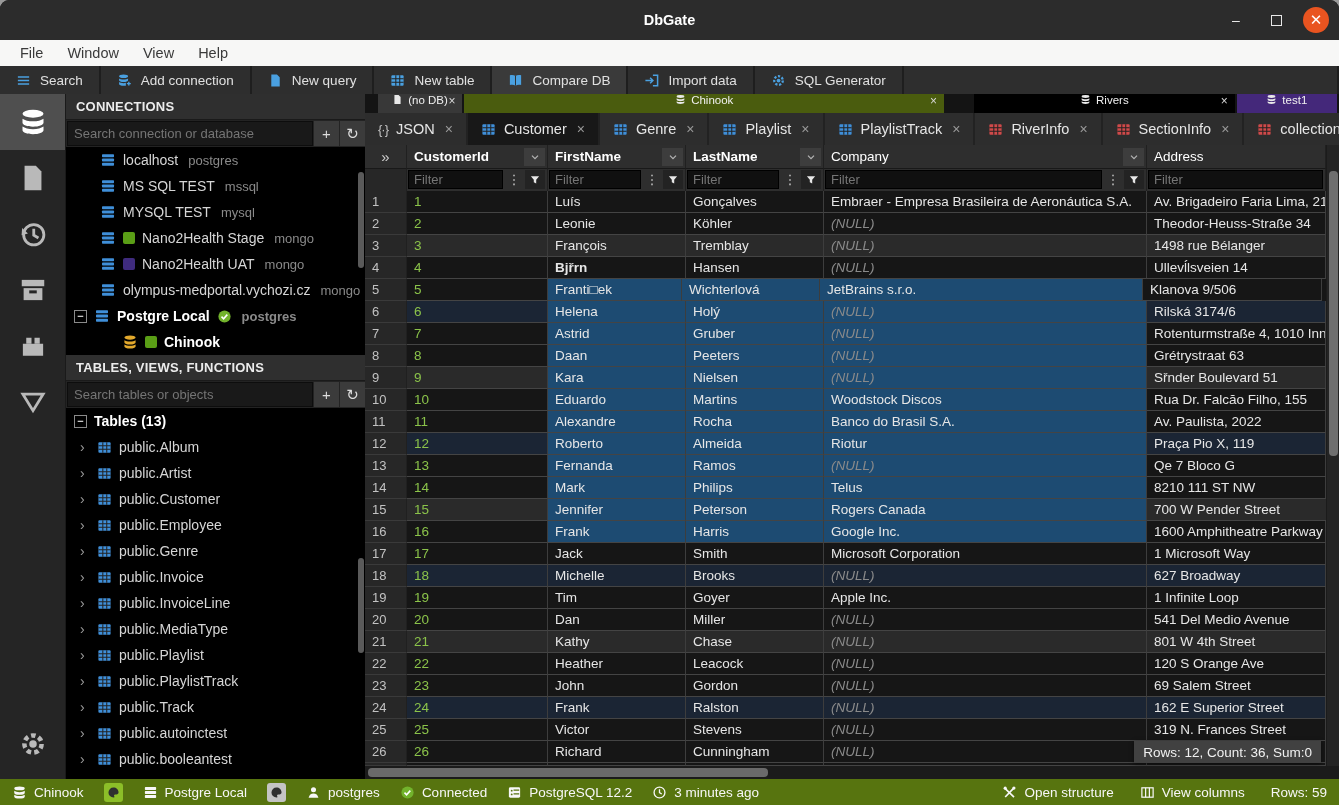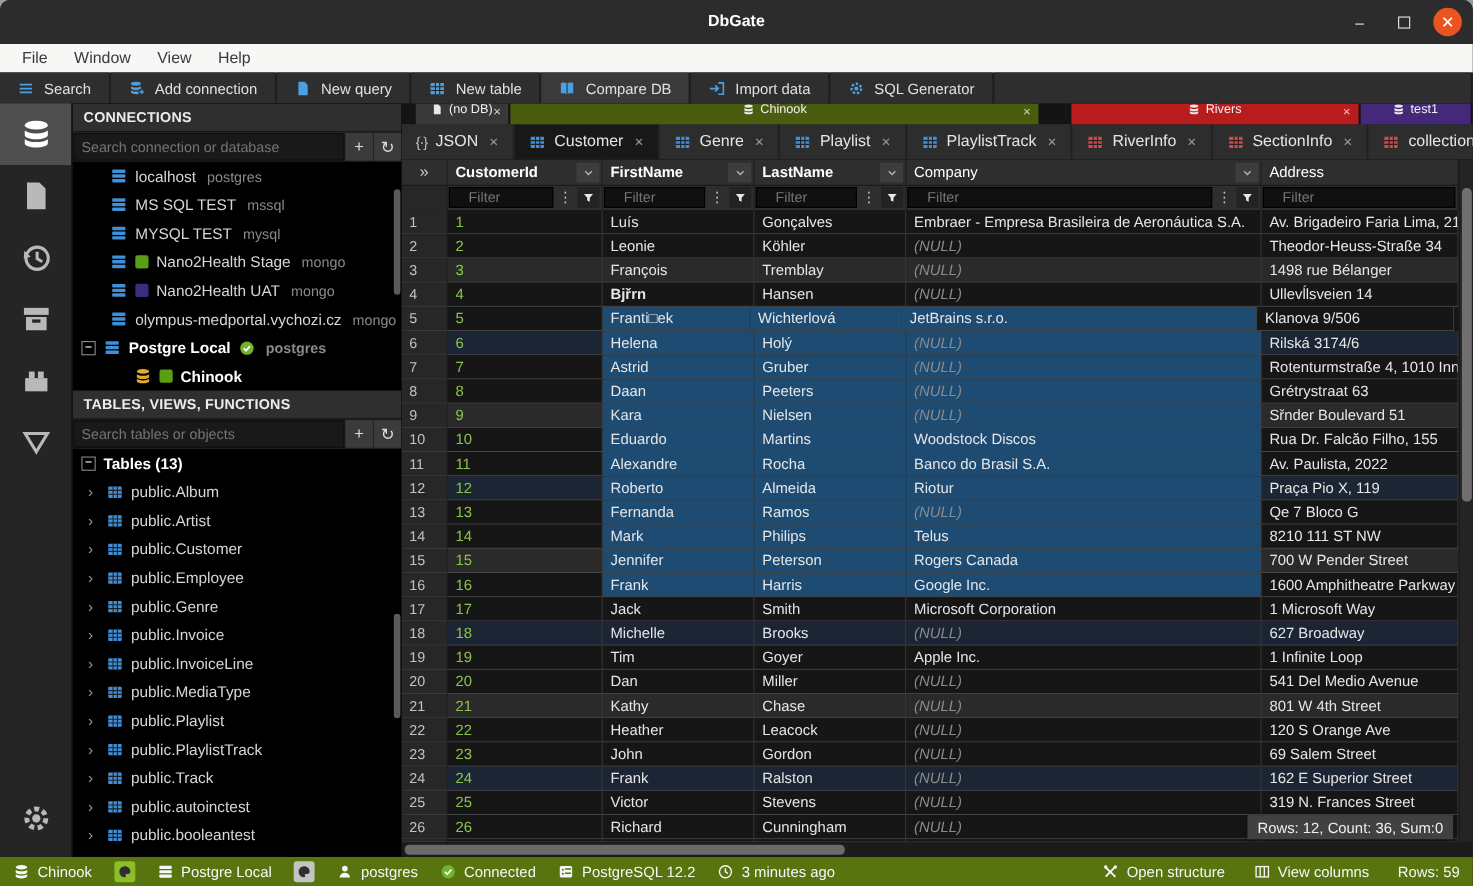--- a/index.html
+++ b/index.html
@@ -66,21 +66,21 @@
   .tab .jsonic { color:#c0c0c0; font-size:13px; letter-spacing:-1px; }
 
   
   #grid-wrap { position:relative; flex:1; background:#161616; overflow:hidden; }
   .grow { display:flex; }
   .hcell { height:24px; background:#2e2e2e; color:#ffffff; font-weight:bold; font-size:13.5px; display:flex; align-items:center; justify-content:space-between; padding:0 0 0 7px; border-right:1px solid #202020; border-bottom:1px solid #191919; overflow:hidden; flex:0 0 auto; }
   .hcell.normal { font-weight:normal; }
   .hdrop { width:21px; height:18px; background:#3d3d3d; color:#b5b5b5; display:flex; align-items:center; justify-content:center; margin-right:2px; flex:0 0 auto; }
   .corner { height:24px; background:#2e2e2e; color:#cccccc; font-size:15px; display:flex; align-items:center; justify-content:center; border-right:1px solid #202020; border-bottom:1px solid #191919; flex:0 0 auto; }
   .fcell { height:22px; background:#2e2e2e; display:flex; align-items:stretch; padding:1px 2px 2px 1px; border-right:1px solid #202020; flex:0 0 auto; }
-  .fcell input { flex:1; background:#101010; border:1px solid #000; color:#14b8a6; font-size:13px; padding:0 17px; min-width:0; font-family:"Liberation Sans", sans-serif; }
+  .fcell input { flex:1; background:#101010; border:1px solid #000; color:#14b8a6; font-size:13px; padding:0 5px; min-width:0; font-family:"Liberation Sans", sans-serif; }
   .fbtn { width:20px; display:flex; align-items:center; justify-content:center; color:#cccccc; background:#2e2e2e; margin-left:1px; flex:0 0 auto; font-size:13px; }
   .fbtn.funnel { background:#232323; }
   .fcorner { height:22px; background:#272727; border-right:1px solid #202020; flex:0 0 auto; }
   .cell { height:22px; line-height:21px; padding:0 7px; border-right:1px solid #3d3d3d; border-bottom:1px solid #444444; overflow:hidden; white-space:nowrap; font-size:13.5px; color:#e6e6e6; flex:0 0 auto; }
   .rownum { background:#272727; color:#c2c2c2; font-size:13px; border-right:1px solid #202020; border-bottom:1px solid #3a3a3a; }
   .bg-base { background:#161616; } .bg-gray { background:#2a2a2a; } .bg-navy { background:#1b2534; } .bg-sel { background:#1d4b72; }
   .nullv { color:#8a8a8a; font-style:italic; }
   .idval { color:#8bc34a; }
   #vscroll { position:absolute; top:0; right:0; width:13px; height:100%; background:#242424; border-left:1px solid #1b1b1b; }
   #vthumb-grid { position:absolute; top:26px; left:2px; width:9px; height:285px; background:#6f6f6f; border-radius:4px; }
@@ -518,21 +518,21 @@
             <span class="icn">
               <svg width="11" height="11" viewBox="0 0 16 16" xmlns="http://www.w3.org/2000/svg">
                 <ellipse cx="8" cy="3.6" rx="5.6" ry="2.1" fill="#e8e8e8"></ellipse>
                 <path d="M2.4 6.2c1.2.9 3.2 1.4 5.6 1.4s4.4-.5 5.6-1.4v2.2c0 1.2-2.5 2.1-5.6 2.1s-5.6-.9-5.6-2.1z" fill="#e8e8e8"></path>
                 <path d="M2.4 10.4c1.2.9 3.2 1.4 5.6 1.4s4.4-.5 5.6-1.4v2c0 1.2-2.5 2.1-5.6 2.1s-5.6-.9-5.6-2.1z" fill="#e8e8e8"></path>
               </svg>
             </span>
             <span>Chinook</span>
             <span class="x">×</span>
           </div>
-          <div class="tgroup" style="background: #b91c1c; width: 270px; margin-left: 28px;">
+          <div class="tgroup" style="background: #000000; width: 270px; margin-left: 28px;">
             <span class="icn">
               <svg width="11" height="11" viewBox="0 0 16 16" xmlns="http://www.w3.org/2000/svg">
                 <ellipse cx="8" cy="3.6" rx="5.6" ry="2.1" fill="#e8e8e8"></ellipse>
                 <path d="M2.4 6.2c1.2.9 3.2 1.4 5.6 1.4s4.4-.5 5.6-1.4v2.2c0 1.2-2.5 2.1-5.6 2.1s-5.6-.9-5.6-2.1z" fill="#e8e8e8"></path>
                 <path d="M2.4 10.4c1.2.9 3.2 1.4 5.6 1.4s4.4-.5 5.6-1.4v2c0 1.2-2.5 2.1-5.6 2.1s-5.6-.9-5.6-2.1z" fill="#e8e8e8"></path>
               </svg>
             </span>
             <span>Rivers</span>
             <span class="x">×</span>
           </div>

